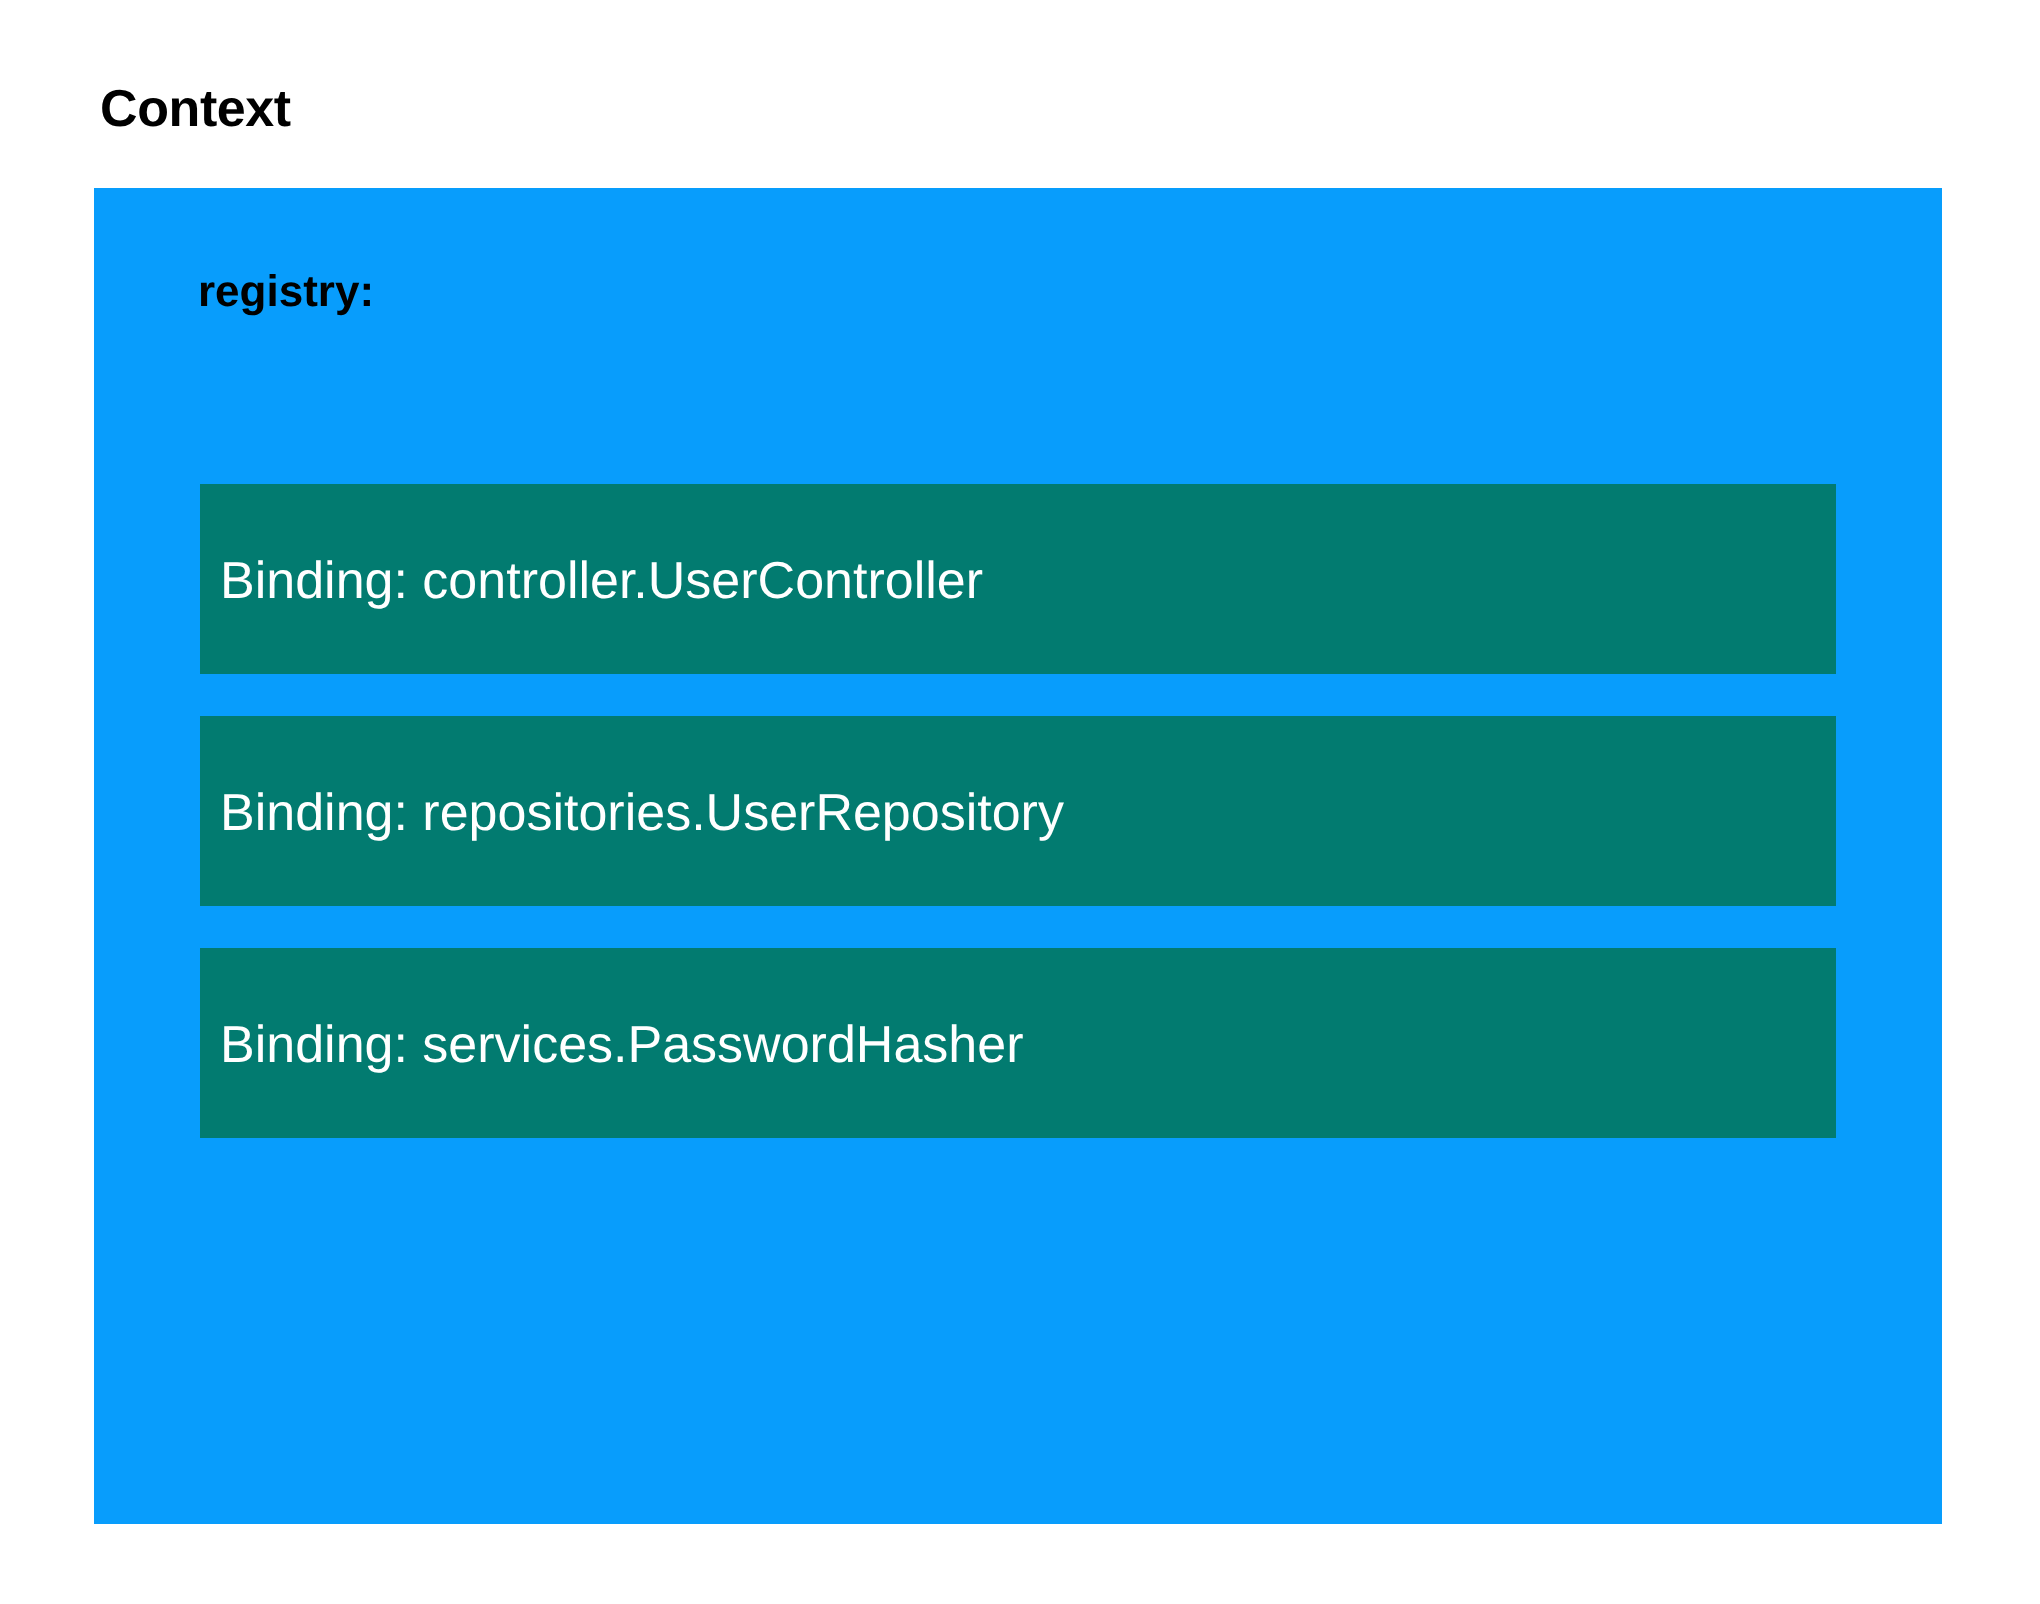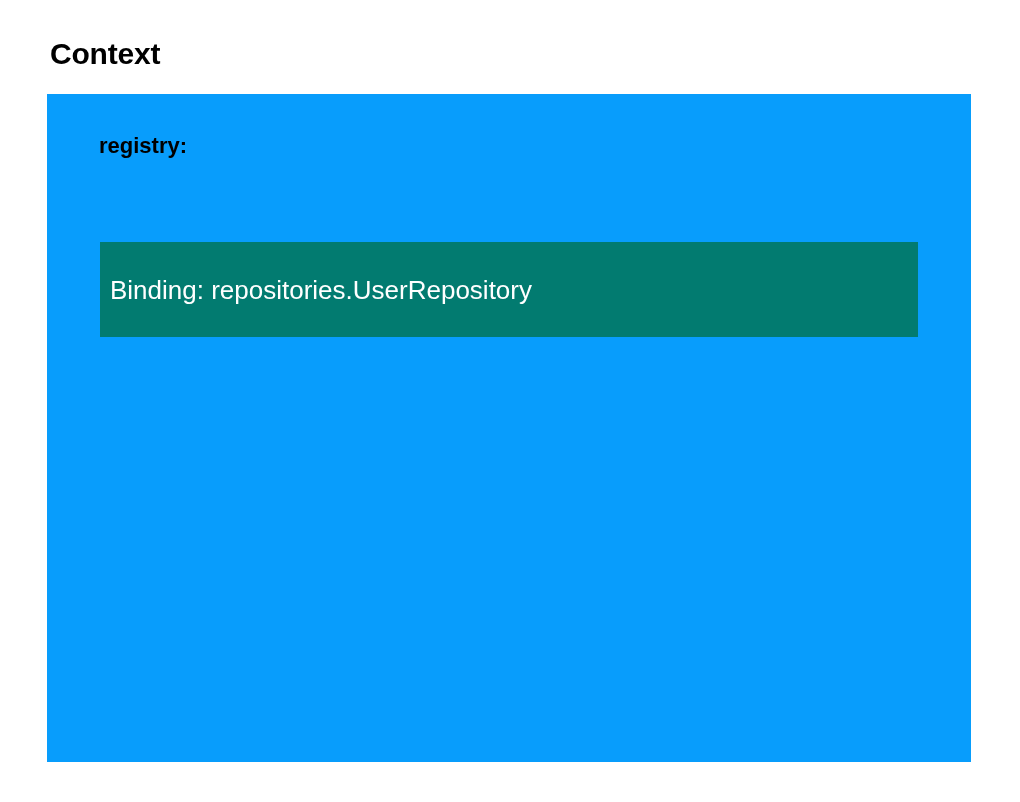--- a/index.html
+++ b/index.html
@@ -21,21 +21,21 @@
     top: 0;
     width: 1020px;
     height: 802px;
     background: #ffffff;
   }
 
   #page-title {
     position: absolute;
     left: 50px;
     top: 34px;
-    font-size: 30px;
+    font-size: 26px;
     font-weight: bold;
     color: #000000;
     letter-spacing: -0.2px;
     line-height: 40px;
     white-space: nowrap;
   }
 
   #context-box {
     position: absolute;
     left: 47px;
@@ -98,22 +98,28 @@
   <div id="page-title">Context</div>
 
   <div id="context-box">
 
     <div id="context-header">
       <span class="hdr-line">registry:</span>
     </div>
 
     <div id="registry-list">
 
+      <div class="binding-box">
+        <span class="binding-label">Binding: controller.UserController</span>
+      </div>
 
       <div class="binding-box">
         <span class="binding-label">Binding: repositories.UserRepository</span>
       </div>
 
+      <div class="binding-box">
+        <span class="binding-label">Binding: services.PasswordHasher</span>
+      </div>
 
 
     </div>
   </div>
 </div>
 
 </body></html>

